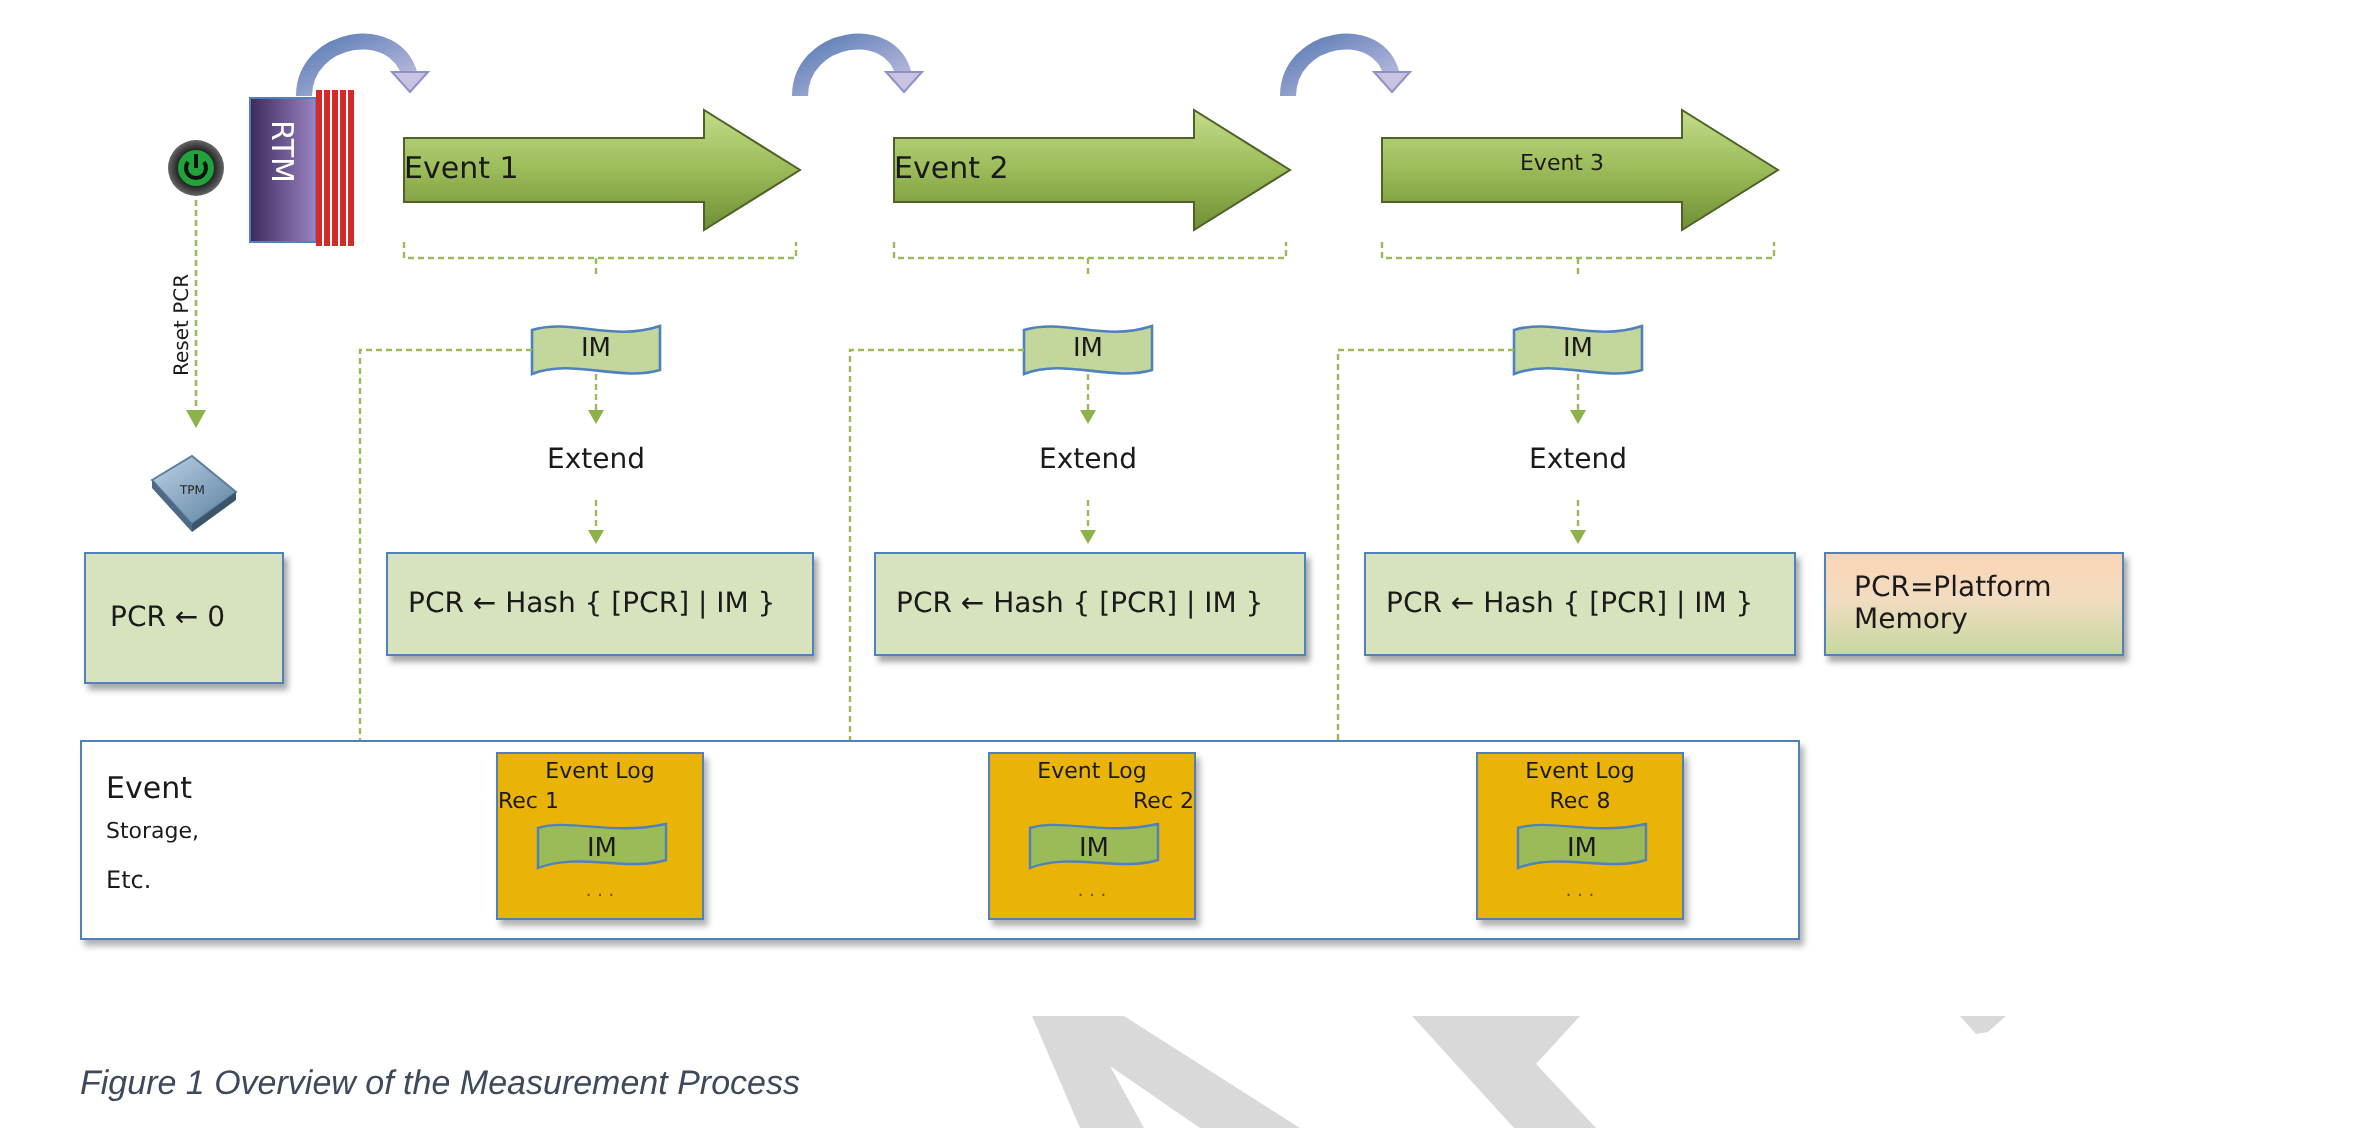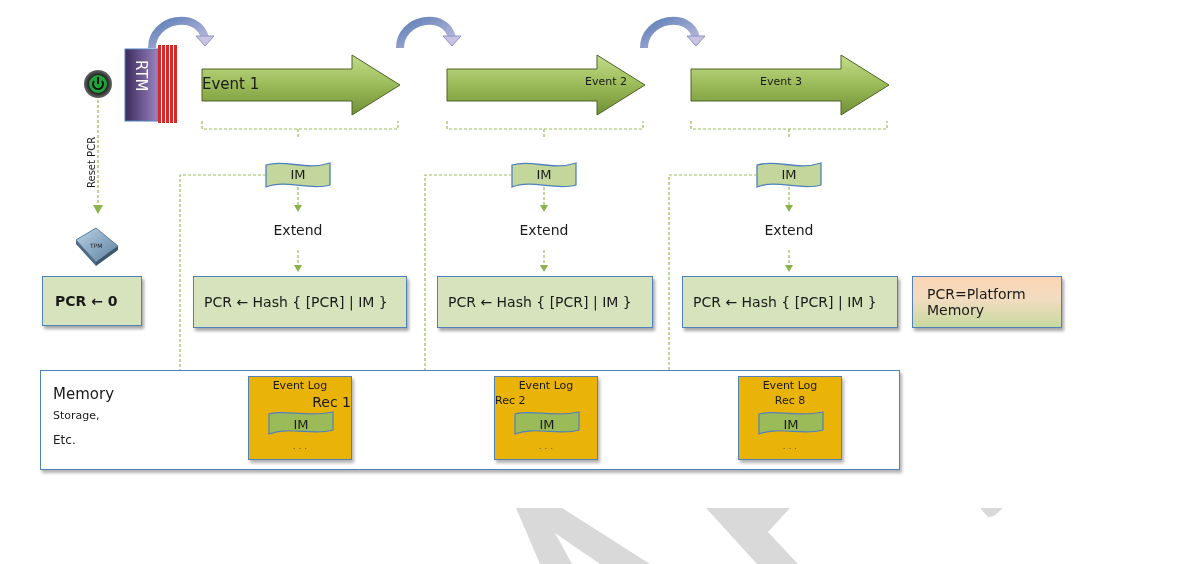--- a/index.html
+++ b/index.html
@@ -123,78 +123,79 @@
         <path d="M500,423 L508,427 L500,431 Z" fill="#8cb24a"></path>
         <path d="M757,175 L669,175 L669,427 L746,427" stroke="#9bbb59" stroke-width="1.2" fill="none" stroke-dasharray="3,2"></path>
         <path d="M744,423 L752,427 L744,431 Z" fill="#8cb24a"></path>
       </g>
   </svg>
 
   <div class="lbl" style="left:60px;top:148px;font-size:10px;transform:rotate(-90deg);transform-origin:left top;left:86px;top:188px;">Reset PCR</div>
   <div class="lbl" style="left:90px;top:242px;font-size:6px;color:#222;">TPM</div>
   <div class="lbl" style="left:150px;top:60px;font-size:15px;color:#fff;transform:rotate(90deg);transform-origin:left top;">RTM</div>
 
-  <div class="box" style="left:42px;top:276px;width:100px;height:50px;font-weight:bold;">
+  <div class="box" style="left:42px;top:276px;width:100px;height:66px;">
     <span style="padding-left:12px;">PCR ← 0</span>
   </div>
 
   <div id="events-layer">
       <div class="lbl" style="left:202px;top:75px;width:180px;font-size:15px;">Event 1</div>
       <div class="lbl" style="left:266px;top:167px;width:64px;text-align:center;font-size:13px;">IM</div>
       <div class="lbl" style="left:258px;top:222px;width:80px;text-align:center;font-size:14px;">Extend</div>
       <div class="box" style="left:193px;top:276px;width:214px;height:52px;">
         <span style="padding-left:10px;">PCR ← Hash { [PCR] | IM }</span>
       </div>
-      <div class="lbl" style="left:447px;top:75px;width:180px;text-align:right;font-size:11px;">Event 2</div>
+      <div class="lbl" style="left:447px;top:75px;width:180px;text-align:left;font-size:15px;">Event 2</div>
       <div class="lbl" style="left:512px;top:167px;width:64px;text-align:center;font-size:13px;">IM</div>
       <div class="lbl" style="left:504px;top:222px;width:80px;text-align:center;font-size:14px;">Extend</div>
       <div class="box" style="left:437px;top:276px;width:216px;height:52px;">
         <span style="padding-left:10px;">PCR ← Hash { [PCR] | IM }</span>
       </div>
       <div class="lbl" style="left:691px;top:75px;width:180px;text-align:center;font-size:11px;">Event 3</div>
       <div class="lbl" style="left:757px;top:167px;width:64px;text-align:center;font-size:13px;">IM</div>
       <div class="lbl" style="left:749px;top:222px;width:80px;text-align:center;font-size:14px;">Extend</div>
       <div class="box" style="left:682px;top:276px;width:216px;height:52px;">
         <span style="padding-left:10px;">PCR ← Hash { [PCR] | IM }</span>
       </div>
     </div>
 
   <div class="box platform" style="left:912px;top:276px;width:150px;height:52px;">
     <span>PCR=Platform Memory</span>
   </div>
 
   <div class="mem" style="left:40px;top:370px;width:860px;height:100px;">
-    <div class="lbl" style="left:12px;top:14px;font-size:15px;">Memory</div>
+    <div class="lbl" style="left:12px;top:14px;font-size:15px;">Event</div>
     <div class="lbl" style="left:12px;top:38px;font-size:11px;">Storage,</div>
     <div class="lbl" style="left:12px;top:62px;font-size:12px;">Etc.</div>
   </div>
 
   <div id="records-layer">
       <div class="rec" style="left: 248px; top: 376px; width: 104px; height: 84px;">
       <div class="lbl" style="left:0;top:2px;width:100%;text-align:center;font-size:11px;">Event Log</div>
-      <div class="lbl" style="left:0;top:17px;width:100%;text-align:right;font-size:14px;">Rec 1</div>
+      <div class="lbl" style="left:0;top:17px;width:100%;text-align:left;font-size:11px;">Rec 1</div>
       <svg width="104" height="30" style="position:absolute;left:0;top:33px">
         <path d="M20,4 C36,-1 56,8 84,2 L84,20 C64,26 40,16 20,24 Z" fill="#9bbb59" stroke="#4f81bd" stroke-width="1.2"></path>
       </svg>
       <div class="lbl" style="left:0;top:40px;width:104px;text-align:center;font-size:13px;">IM</div>
       <div class="lbl" style="left:0;top:64px;width:100%;text-align:center;font-size:9px;color:#555;">. . .</div>
       </div>
       <div class="rec" style="left: 494px; top: 376px; width: 104px; height: 84px;">
       <div class="lbl" style="left:0;top:2px;width:100%;text-align:center;font-size:11px;">Event Log</div>
-      <div class="lbl" style="left:0;top:17px;width:100%;text-align:left;font-size:11px;">Rec 2</div>
+      <div class="lbl" style="left:0;top:17px;width:100%;text-align:right;font-size:11px;">Rec 2</div>
       <svg width="104" height="30" style="position:absolute;left:0;top:33px">
         <path d="M20,4 C36,-1 56,8 84,2 L84,20 C64,26 40,16 20,24 Z" fill="#9bbb59" stroke="#4f81bd" stroke-width="1.2"></path>
       </svg>
       <div class="lbl" style="left:0;top:40px;width:104px;text-align:center;font-size:13px;">IM</div>
       <div class="lbl" style="left:0;top:64px;width:100%;text-align:center;font-size:9px;color:#555;">. . .</div>
       </div>
       <div class="rec" style="left: 738px; top: 376px; width: 104px; height: 84px;">
       <div class="lbl" style="left:0;top:2px;width:100%;text-align:center;font-size:11px;">Event Log</div>
       <div class="lbl" style="left:0;top:17px;width:100%;text-align:center;font-size:11px;">Rec 8</div>
       <svg width="104" height="30" style="position:absolute;left:0;top:33px">
         <path d="M20,4 C36,-1 56,8 84,2 L84,20 C64,26 40,16 20,24 Z" fill="#9bbb59" stroke="#4f81bd" stroke-width="1.2"></path>
       </svg>
       <div class="lbl" style="left:0;top:40px;width:104px;text-align:center;font-size:13px;">IM</div>
       <div class="lbl" style="left:0;top:64px;width:100%;text-align:center;font-size:9px;color:#555;">. . .</div>
       </div>
     </div>
 
+  <div class="caption">Figure 1 Overview of the Measurement Process</div>
 </div>
 
 </body></html>

